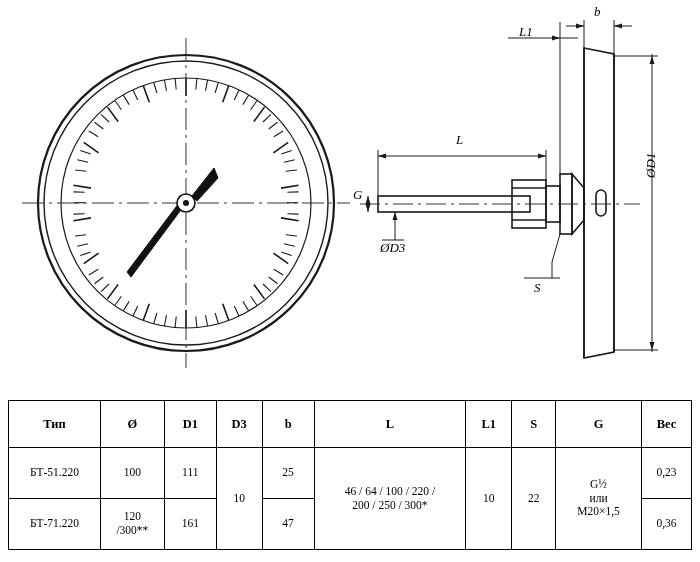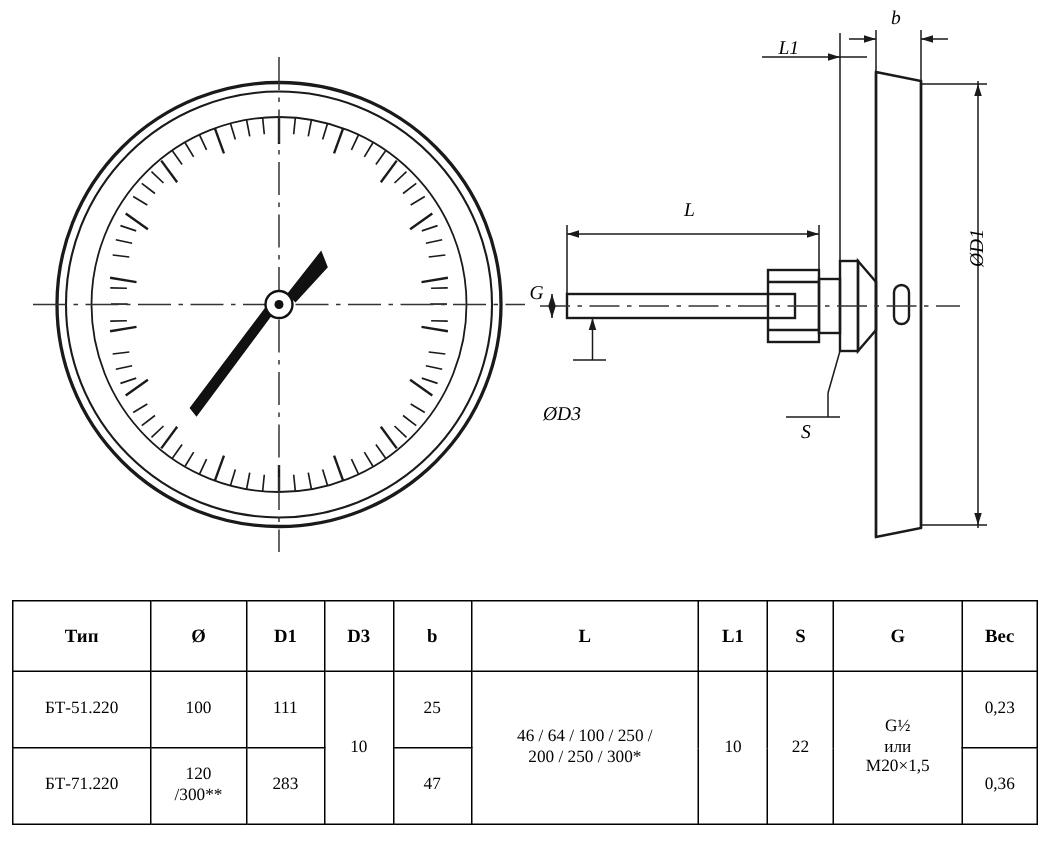--- a/index.html
+++ b/index.html
@@ -255,21 +255,21 @@
           <polygon points="368,212 365.5,204 370.5,204"></polygon>
           <polygon points="395,212 392.5,220 397.5,220"></polygon>
         </g>
       </g>
     </svg>
 
     <div class="label italic" style="left:594px; top:4px;">b</div>
     <div class="label italic" style="left:519px; top:24px;">L1</div>
     <div class="label italic" style="left:456px; top:132px;">L</div>
     <div class="label italic" style="left:353px; top:187px;">G</div>
-    <div class="label italic" style="left:362px; top:240px;margin-top:28px;">ØD3</div>
+    <div class="label italic" style="left:380px; top:240px;">ØD3</div>
     <div class="label italic" style="left:643px; top:178px; transform: rotate(-90deg); transform-origin: left top;">ØD1</div>
     <div class="label italic" style="left:534px; top:280px;">S</div>
   </div>
 
   <div class="table-wrap">
     <table class="spec">
       <colgroup>
         <col class="col-tip">
           <col class="col-o">
           <col class="col-d1">
@@ -296,39 +296,39 @@
         </tr>
       </thead>
       <tbody>
         <tr>
           <td class="left-pad">БТ-51.220</td>
           <td>100</td>
           <td>111</td>
           <td rowspan="2">10</td>
           <td>25</td>
           <td rowspan="2" class="twoline">
-            <div>46 / 64 / 100 / 250 /</div>
+            <div>46 / 64 / 100 / 220 /</div>
             <div>200 / 250 / 300*</div>
           </td>
           <td rowspan="2">10</td>
           <td rowspan="2">22</td>
           <td rowspan="2" class="twoline">
             <div>G½</div>
             <div>или</div>
             <div>M20×1,5</div>
           </td>
           <td>0,23</td>
         </tr>
         <tr>
           <td class="left-pad">БТ-71.220</td>
           <td class="twoline">
             <div>120</div>
             <div>/300**</div>
           </td>
-          <td>283</td>
+          <td>161</td>
           <td>47</td>
           <td>0,36</td>
         </tr>
       </tbody>
     </table>
   </div>
 
 </div>
 
 </body></html>

